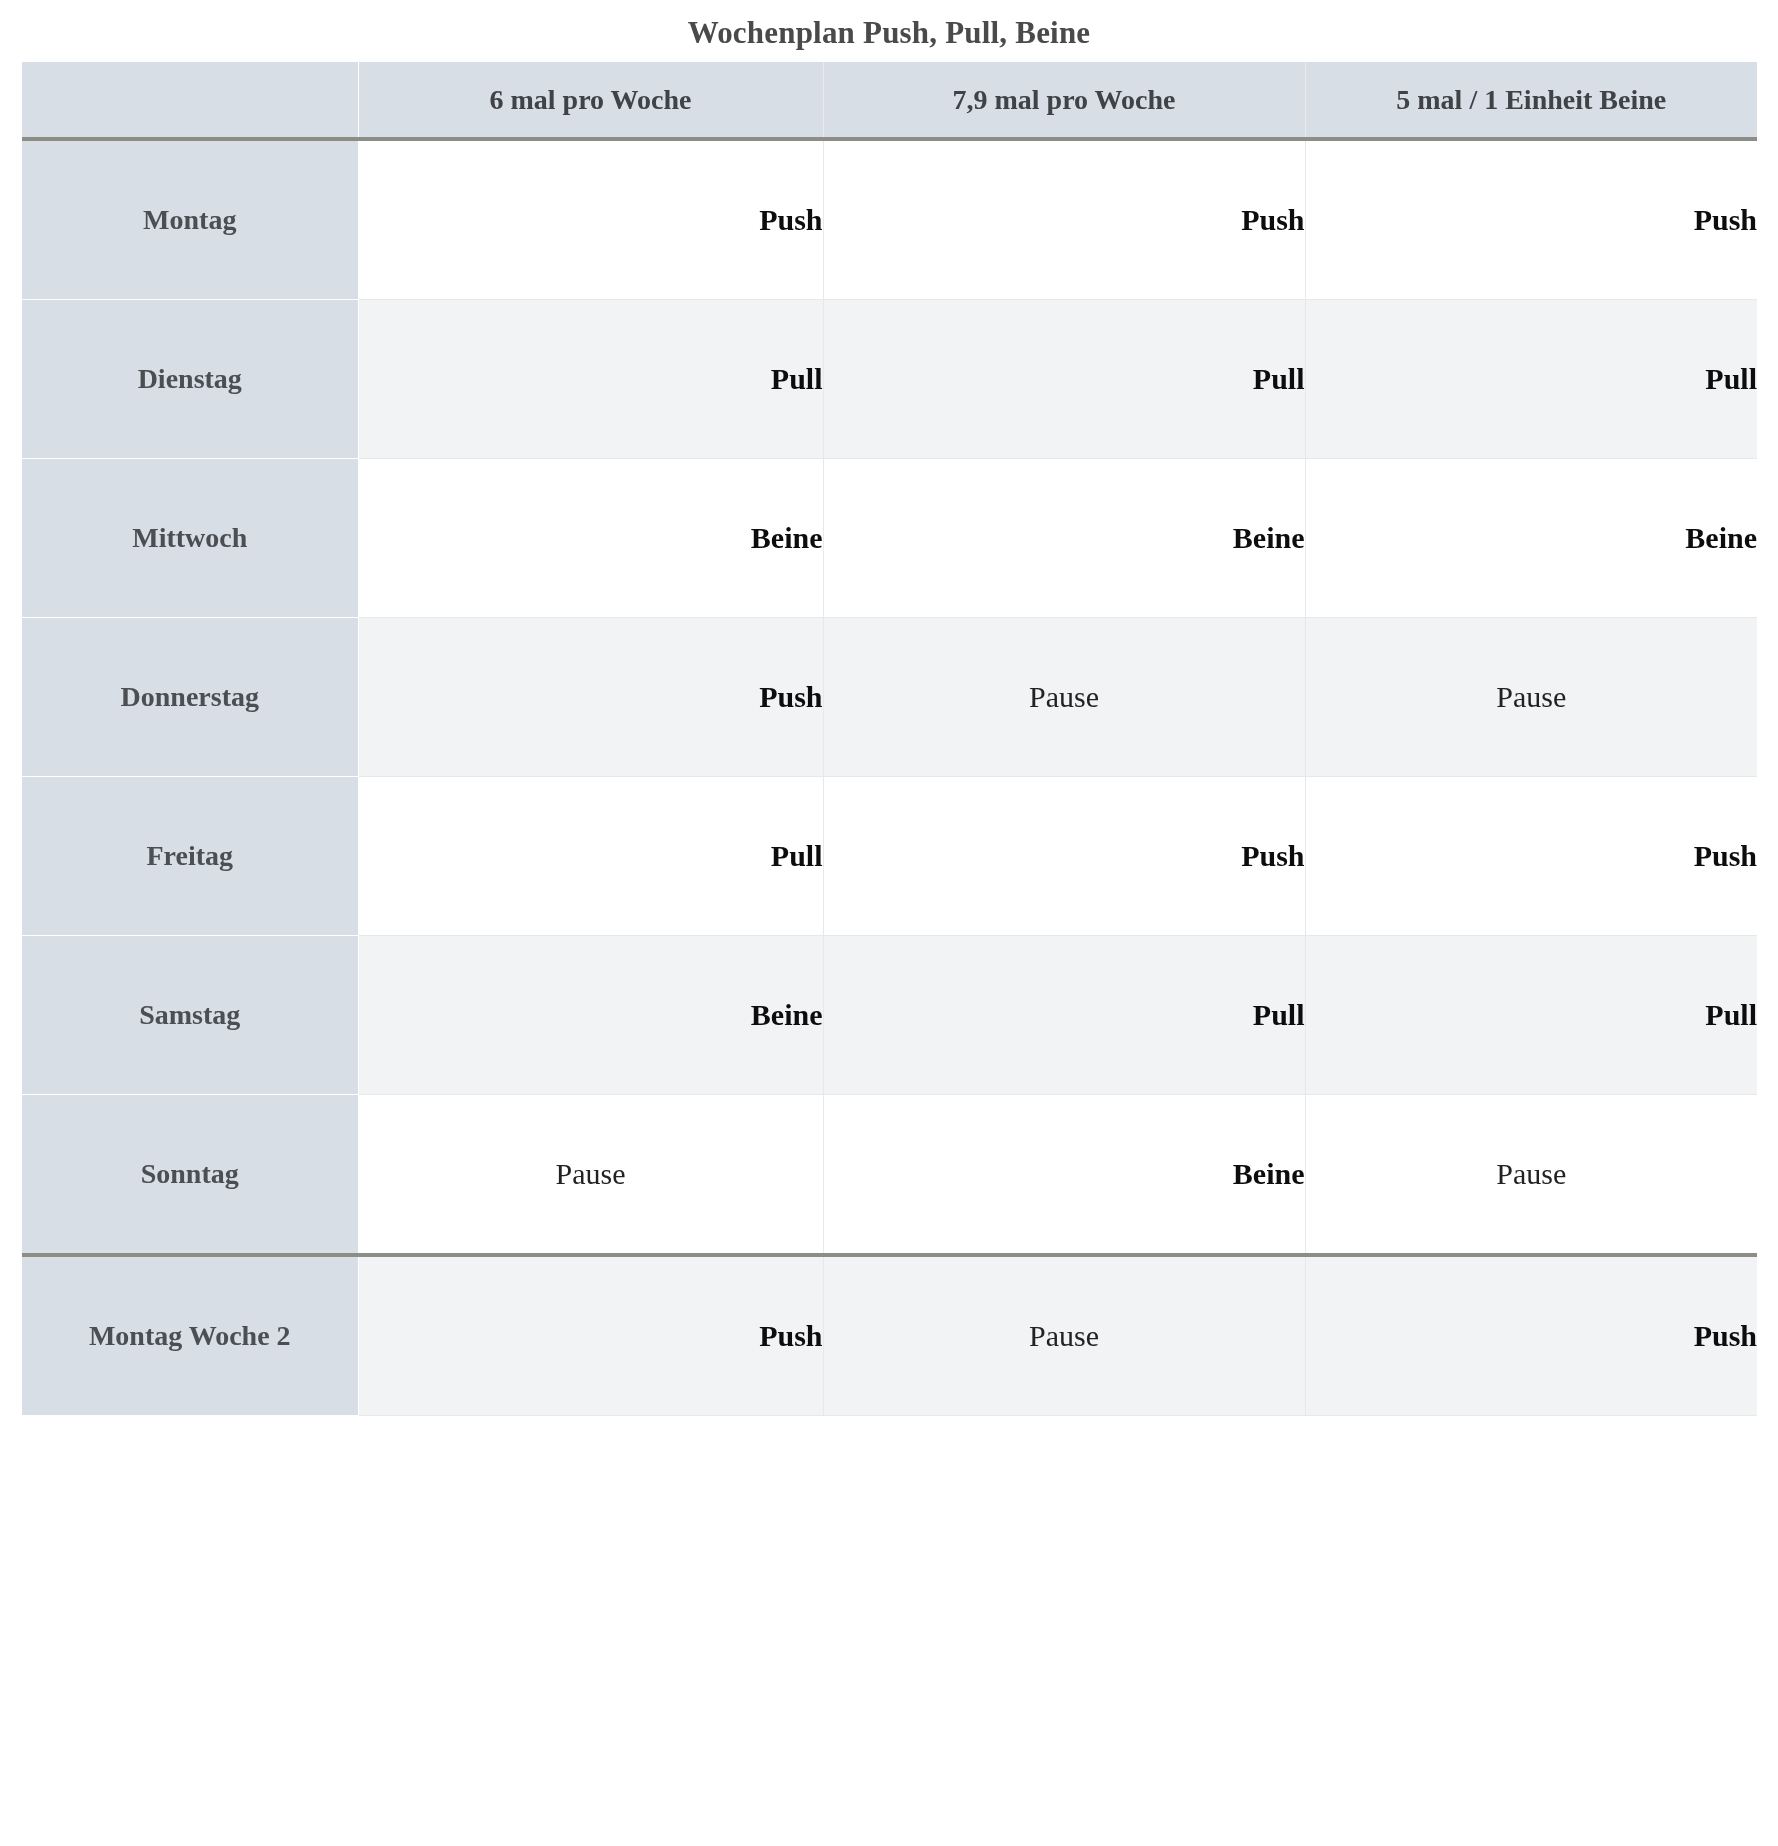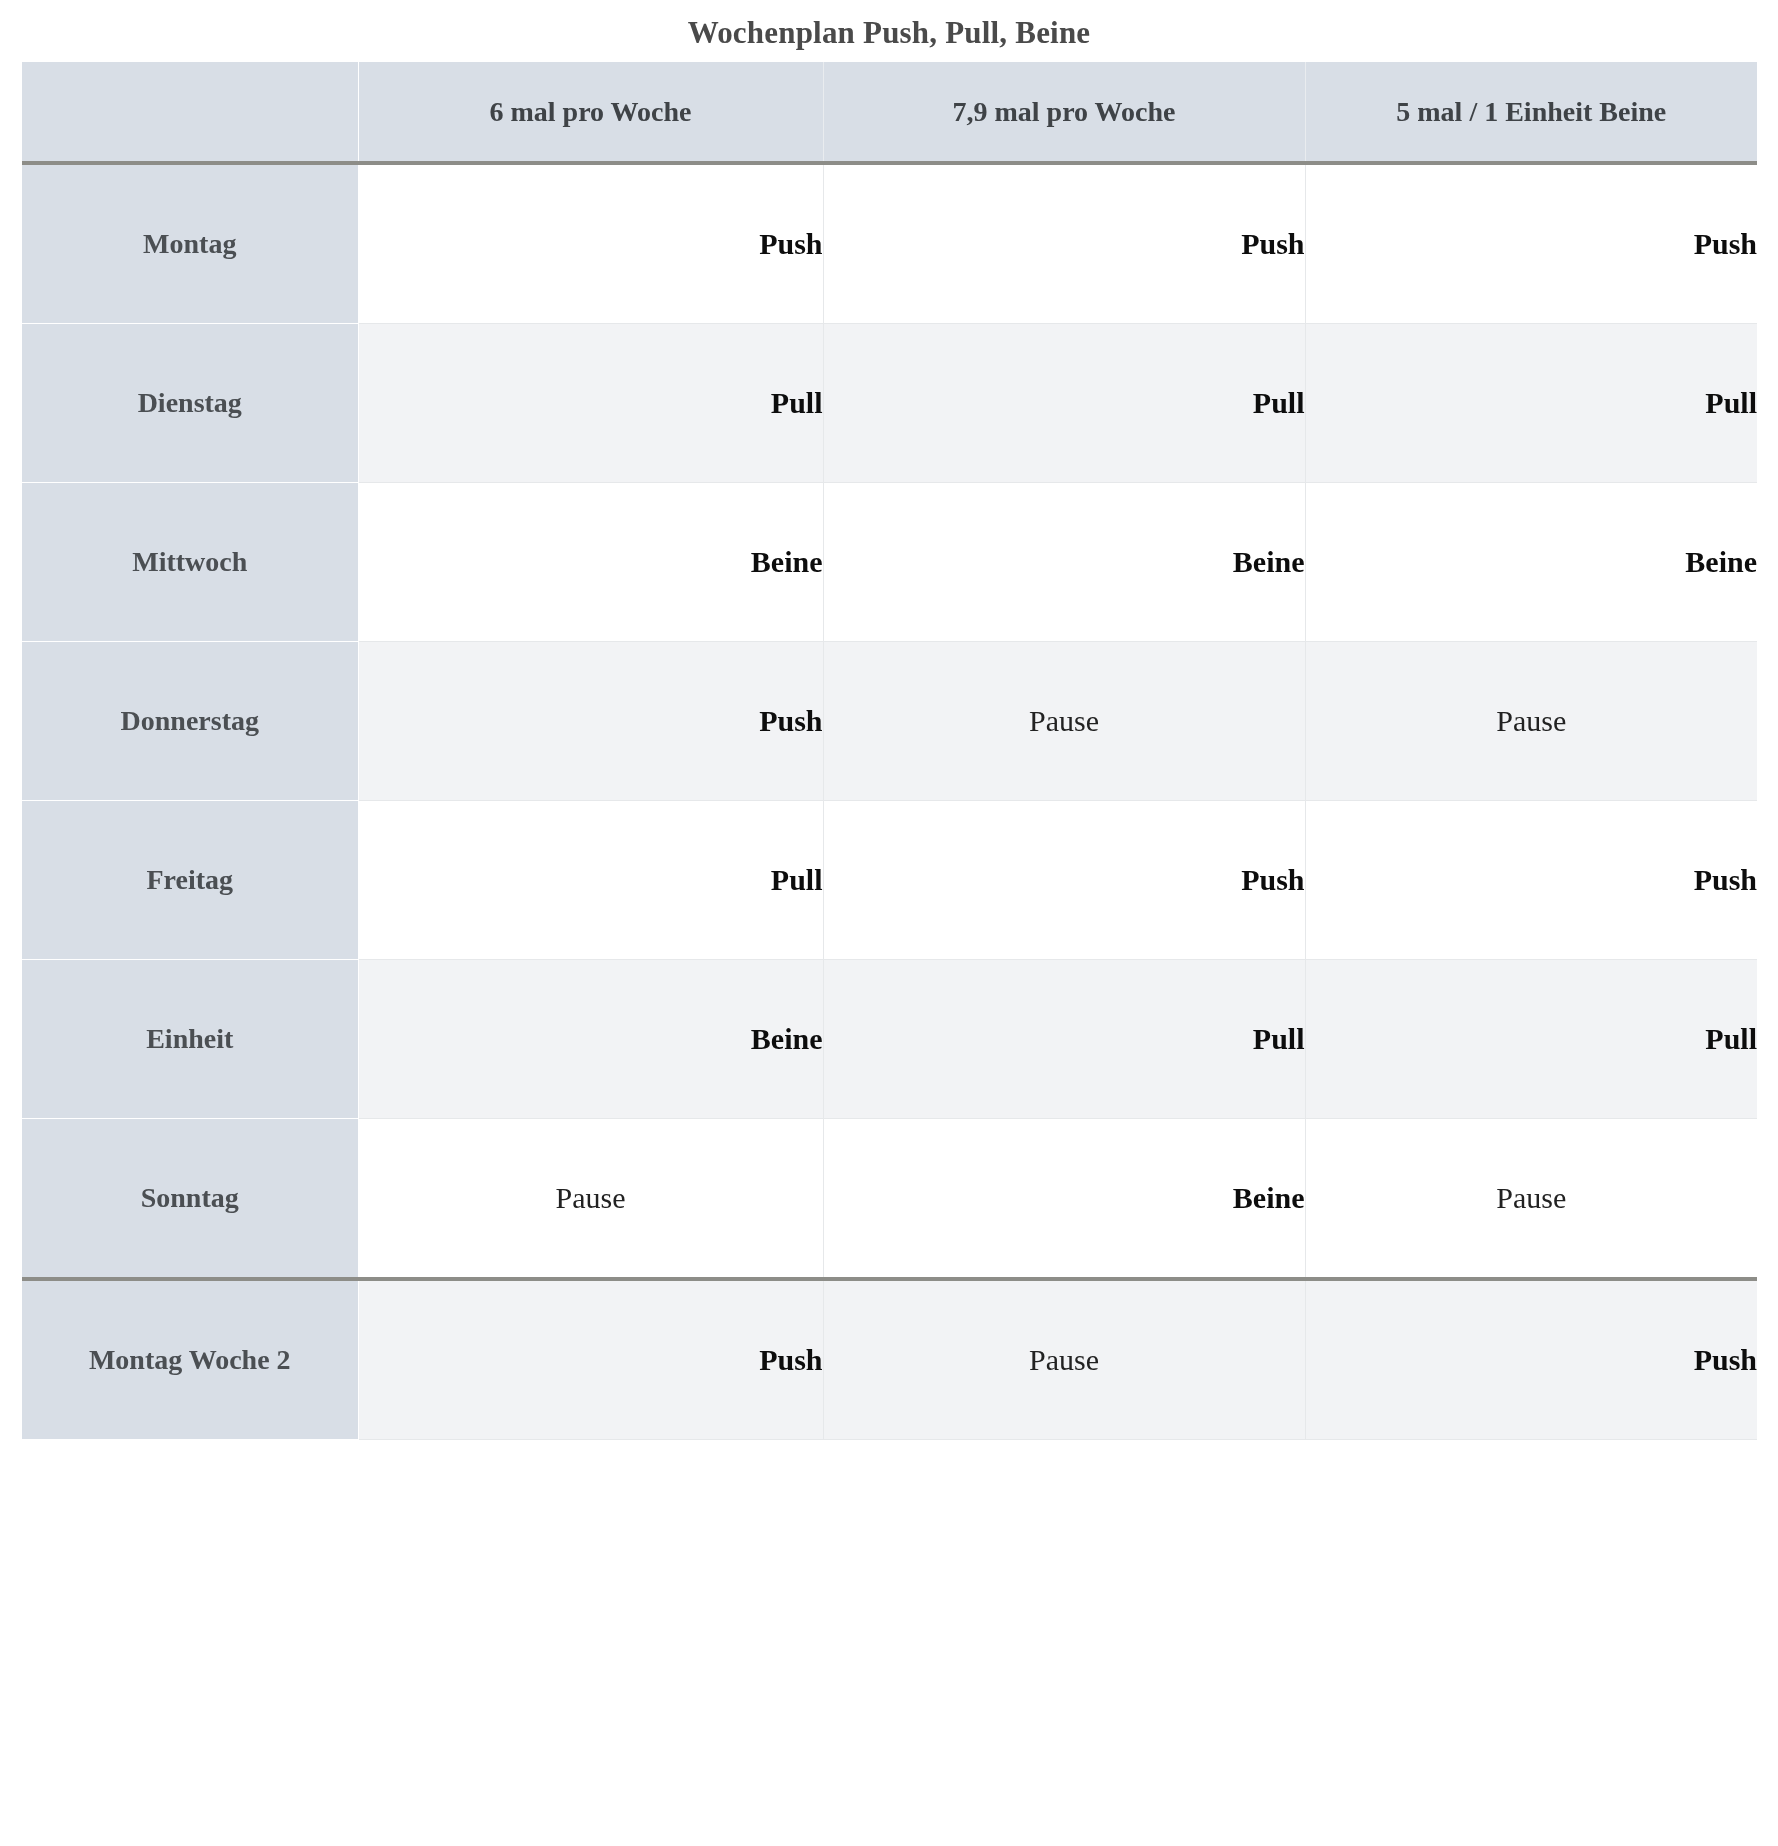--- a/index.html
+++ b/index.html
@@ -43,21 +43,21 @@
   col.c-v1    { width: 465px; }
   col.c-v2    { width: 482px; }
   col.c-v3    { width: 452px; }
 
   thead th {
     background: #d8dee6;
     color: #3f4347;
     font-size: 28px;
     font-weight: bold;
     height: 75px;
-    padding: 12px;
+    padding: 0;
     text-align: center;
     vertical-align: middle;
     border-bottom: 4px solid #8d8d88;
     border-right: 1px solid #e9ecef;
   }
   thead th.th-day {
     border-right: 1px solid #ffffff;
   }
   thead th:last-child { border-right: none; }
 
@@ -139,21 +139,21 @@
             <td class="val light">Pause</td>
             <td class="val light">Pause</td>
           </tr>
           <tr class="odd">
             <td class="day">Freitag</td>
             <td class="val strong">Pull</td>
             <td class="val strong">Push</td>
             <td class="val strong">Push</td>
           </tr>
           <tr class="even">
-            <td class="day">Einheit</td>
+            <td class="day">Samstag</td>
             <td class="val strong">Beine</td>
             <td class="val strong">Pull</td>
             <td class="val strong">Pull</td>
           </tr>
           <tr class="odd">
             <td class="day">Sonntag</td>
             <td class="val light">Pause</td>
             <td class="val strong">Beine</td>
             <td class="val light">Pause</td>
           </tr>

